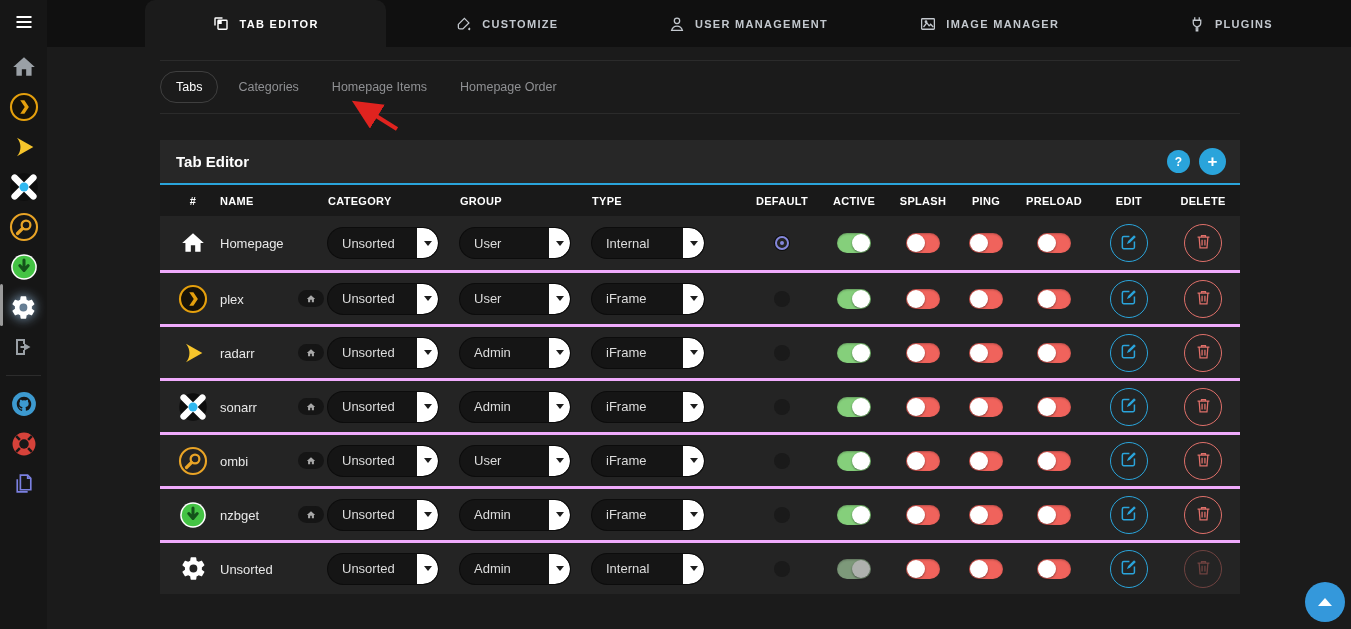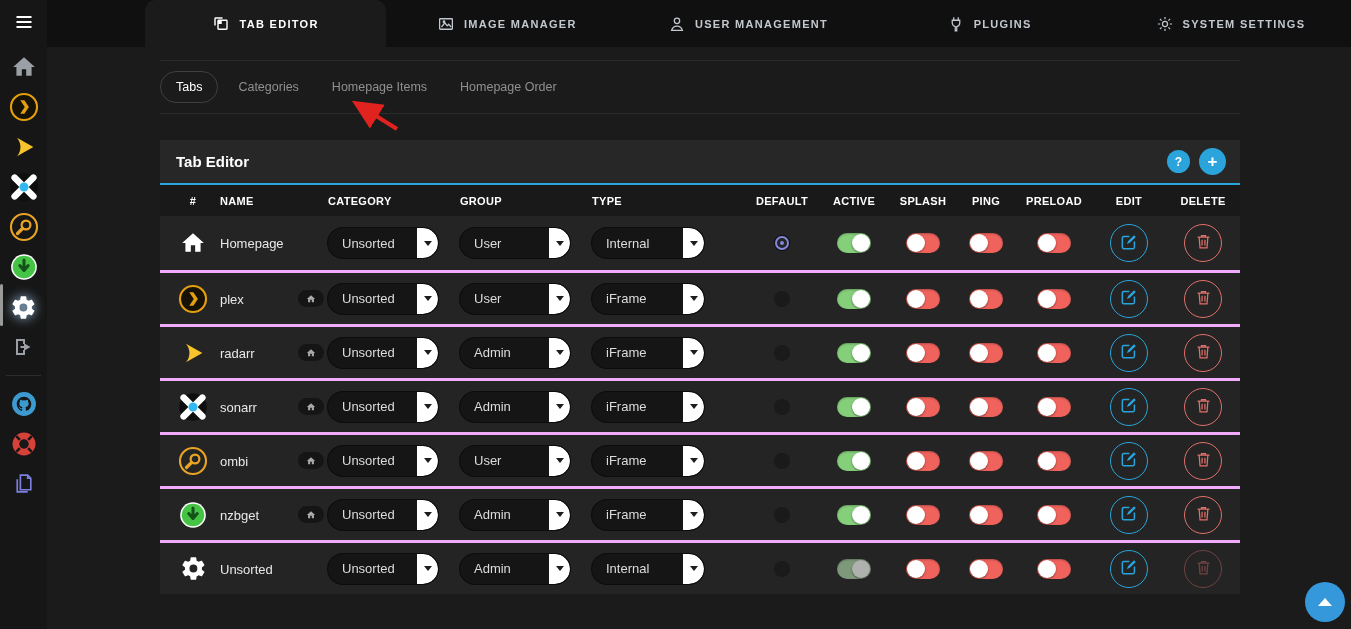--- a/index.html
+++ b/index.html
@@ -194,52 +194,52 @@
             <rect x="8" y="7" width="12" height="12" rx="1"></rect>
             <path d="M4 14V5a1 1 0 0 1 1-1h9"></path>
             <path d="M8 7h5v5H8z" fill="currentColor" stroke="none"></path>
           </svg>
         </span>
         <span>TAB EDITOR</span>
       </div>
       <div class="nav-tab">
         <span class="nicon">
           <svg width="18" height="18" viewBox="0 0 24 24" fill="none" stroke="currentColor" stroke-width="1.7">
-            <rect x="3.5" y="5" width="17" height="14" rx="1"></rect>
-            <path d="m6 16 4.5-5.5 3 4 2-2.2L19 16"></path>
-            <circle cx="9.3" cy="9" r="1" fill="currentColor"></circle>
-          </svg>
-        </span>
-        <span>IMAGE MANAGER</span>
+            <path d="M4.5 12.5 12.5 4.5l6 6-8 8h-4a2 2 0 0 1-2-2z"></path>
+            <path d="M19.8 16.8c.9 1.4.8 2.5.1 3.1-.7.6-1.7.4-2.3-.5-.5-.9.2-2 2.2-2.6z" fill="currentColor" stroke="none"></path>
+          </svg>
+        </span>
+        <span>CUSTOMIZE</span>
       </div>
       <div class="nav-tab">
         <span class="nicon">
           <svg width="18" height="18" viewBox="0 0 24 24" fill="none" stroke="currentColor" stroke-width="1.7">
             <circle cx="12" cy="7.8" r="3.6"></circle>
             <path d="M4.8 20.5c1.1-4.2 4.6-5.7 7.2-5.7s6.1 1.5 7.2 5.7z"></path>
           </svg>
         </span>
         <span>USER MANAGEMENT</span>
       </div>
       <div class="nav-tab">
         <span class="nicon">
           <svg width="18" height="18" viewBox="0 0 24 24" fill="none" stroke="currentColor" stroke-width="1.7">
-            <path d="M9 3v4M15 3v4M7 7h10v3.5a5 5 0 0 1-4 4.9V21h-2v-5.6a5 5 0 0 1-4-4.9z"></path>
-          </svg>
-        </span>
-        <span>PLUGINS</span>
+            <rect x="3.5" y="5" width="17" height="14" rx="1"></rect>
+            <path d="m6 16 4.5-5.5 3 4 2-2.2L19 16"></path>
+            <circle cx="9.3" cy="9" r="1" fill="currentColor"></circle>
+          </svg>
+        </span>
+        <span>IMAGE MANAGER</span>
       </div>
       <div class="nav-tab">
         <span class="nicon">
-          <svg width="18" height="18" viewBox="0 0 24 24" fill="none" stroke="currentColor" stroke-width="1.6">
-            <circle cx="12" cy="12" r="3.4"></circle>
-            <path d="M12 2.6v3M12 18.4v3M2.6 12h3M18.4 12h3M5.2 5.2l2.2 2.2M16.6 16.6l2.2 2.2M18.8 5.2l-2.2 2.2M7.4 16.6l-2.2 2.2"></path>
-          </svg>
-        </span>
-        <span>SYSTEM SETTINGS</span>
+          <svg width="18" height="18" viewBox="0 0 24 24" fill="none" stroke="currentColor" stroke-width="1.7">
+            <path d="M9 3v4M15 3v4M7 7h10v3.5a5 5 0 0 1-4 4.9V21h-2v-5.6a5 5 0 0 1-4-4.9z"></path>
+          </svg>
+        </span>
+        <span>PLUGINS</span>
       </div>
     </header>
 
   <main id="content">
     <nav id="subtabs">
         <span class="subtab active">Tabs</span>
         <span class="subtab">Categories</span>
         <span class="subtab">Homepage Items</span>
         <span class="subtab">Homepage Order</span>
       </nav>

